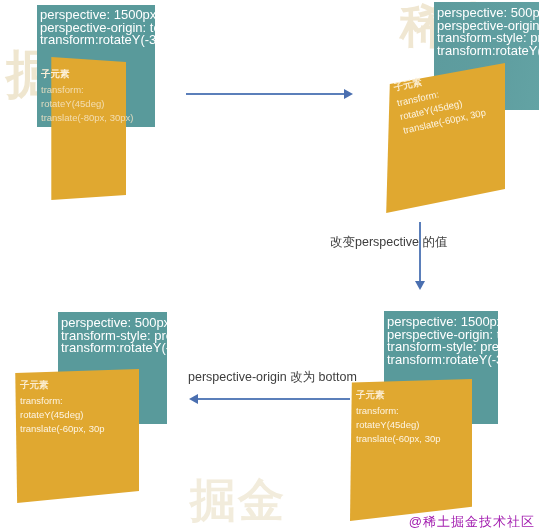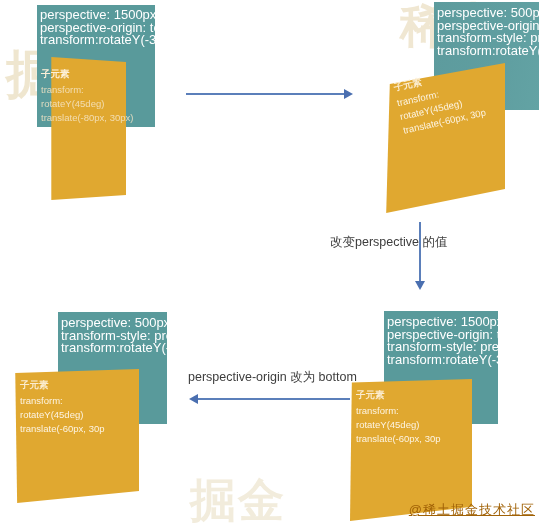--- a/index.html
+++ b/index.html
@@ -32,26 +32,25 @@
     white-space: nowrap;
     letter-spacing: 2px;
   }
   .wm-1 { left: 6px;  top: 40px;  font-size: 52px; color: #efe6cf; }
   .wm-2 { left: 400px; top: -6px;  font-size: 48px; color: #f0e7d2; }
   .wm-3 { left: 255px; top: 196px; font-size: 50px; color: #efe6cf; }
   .wm-4 { left: 190px; top: 470px; font-size: 46px; color: #f2ecdc; }
   .wm-credit {
     position: absolute;
     right: 10px;
-    bottom: 12px;
+    bottom: 0;
     font-size: 13px;
-    color: #a16207;
+    color: #a21caf;
     letter-spacing: 1px;
     white-space: nowrap;
-    text-decoration: underline;
   }
 
   
   .parent-box {
     position: absolute;
     background: #5f9ea0;
     background-color: #599a9b;
     box-sizing: border-box;
   }
   .parent-box.shade {

